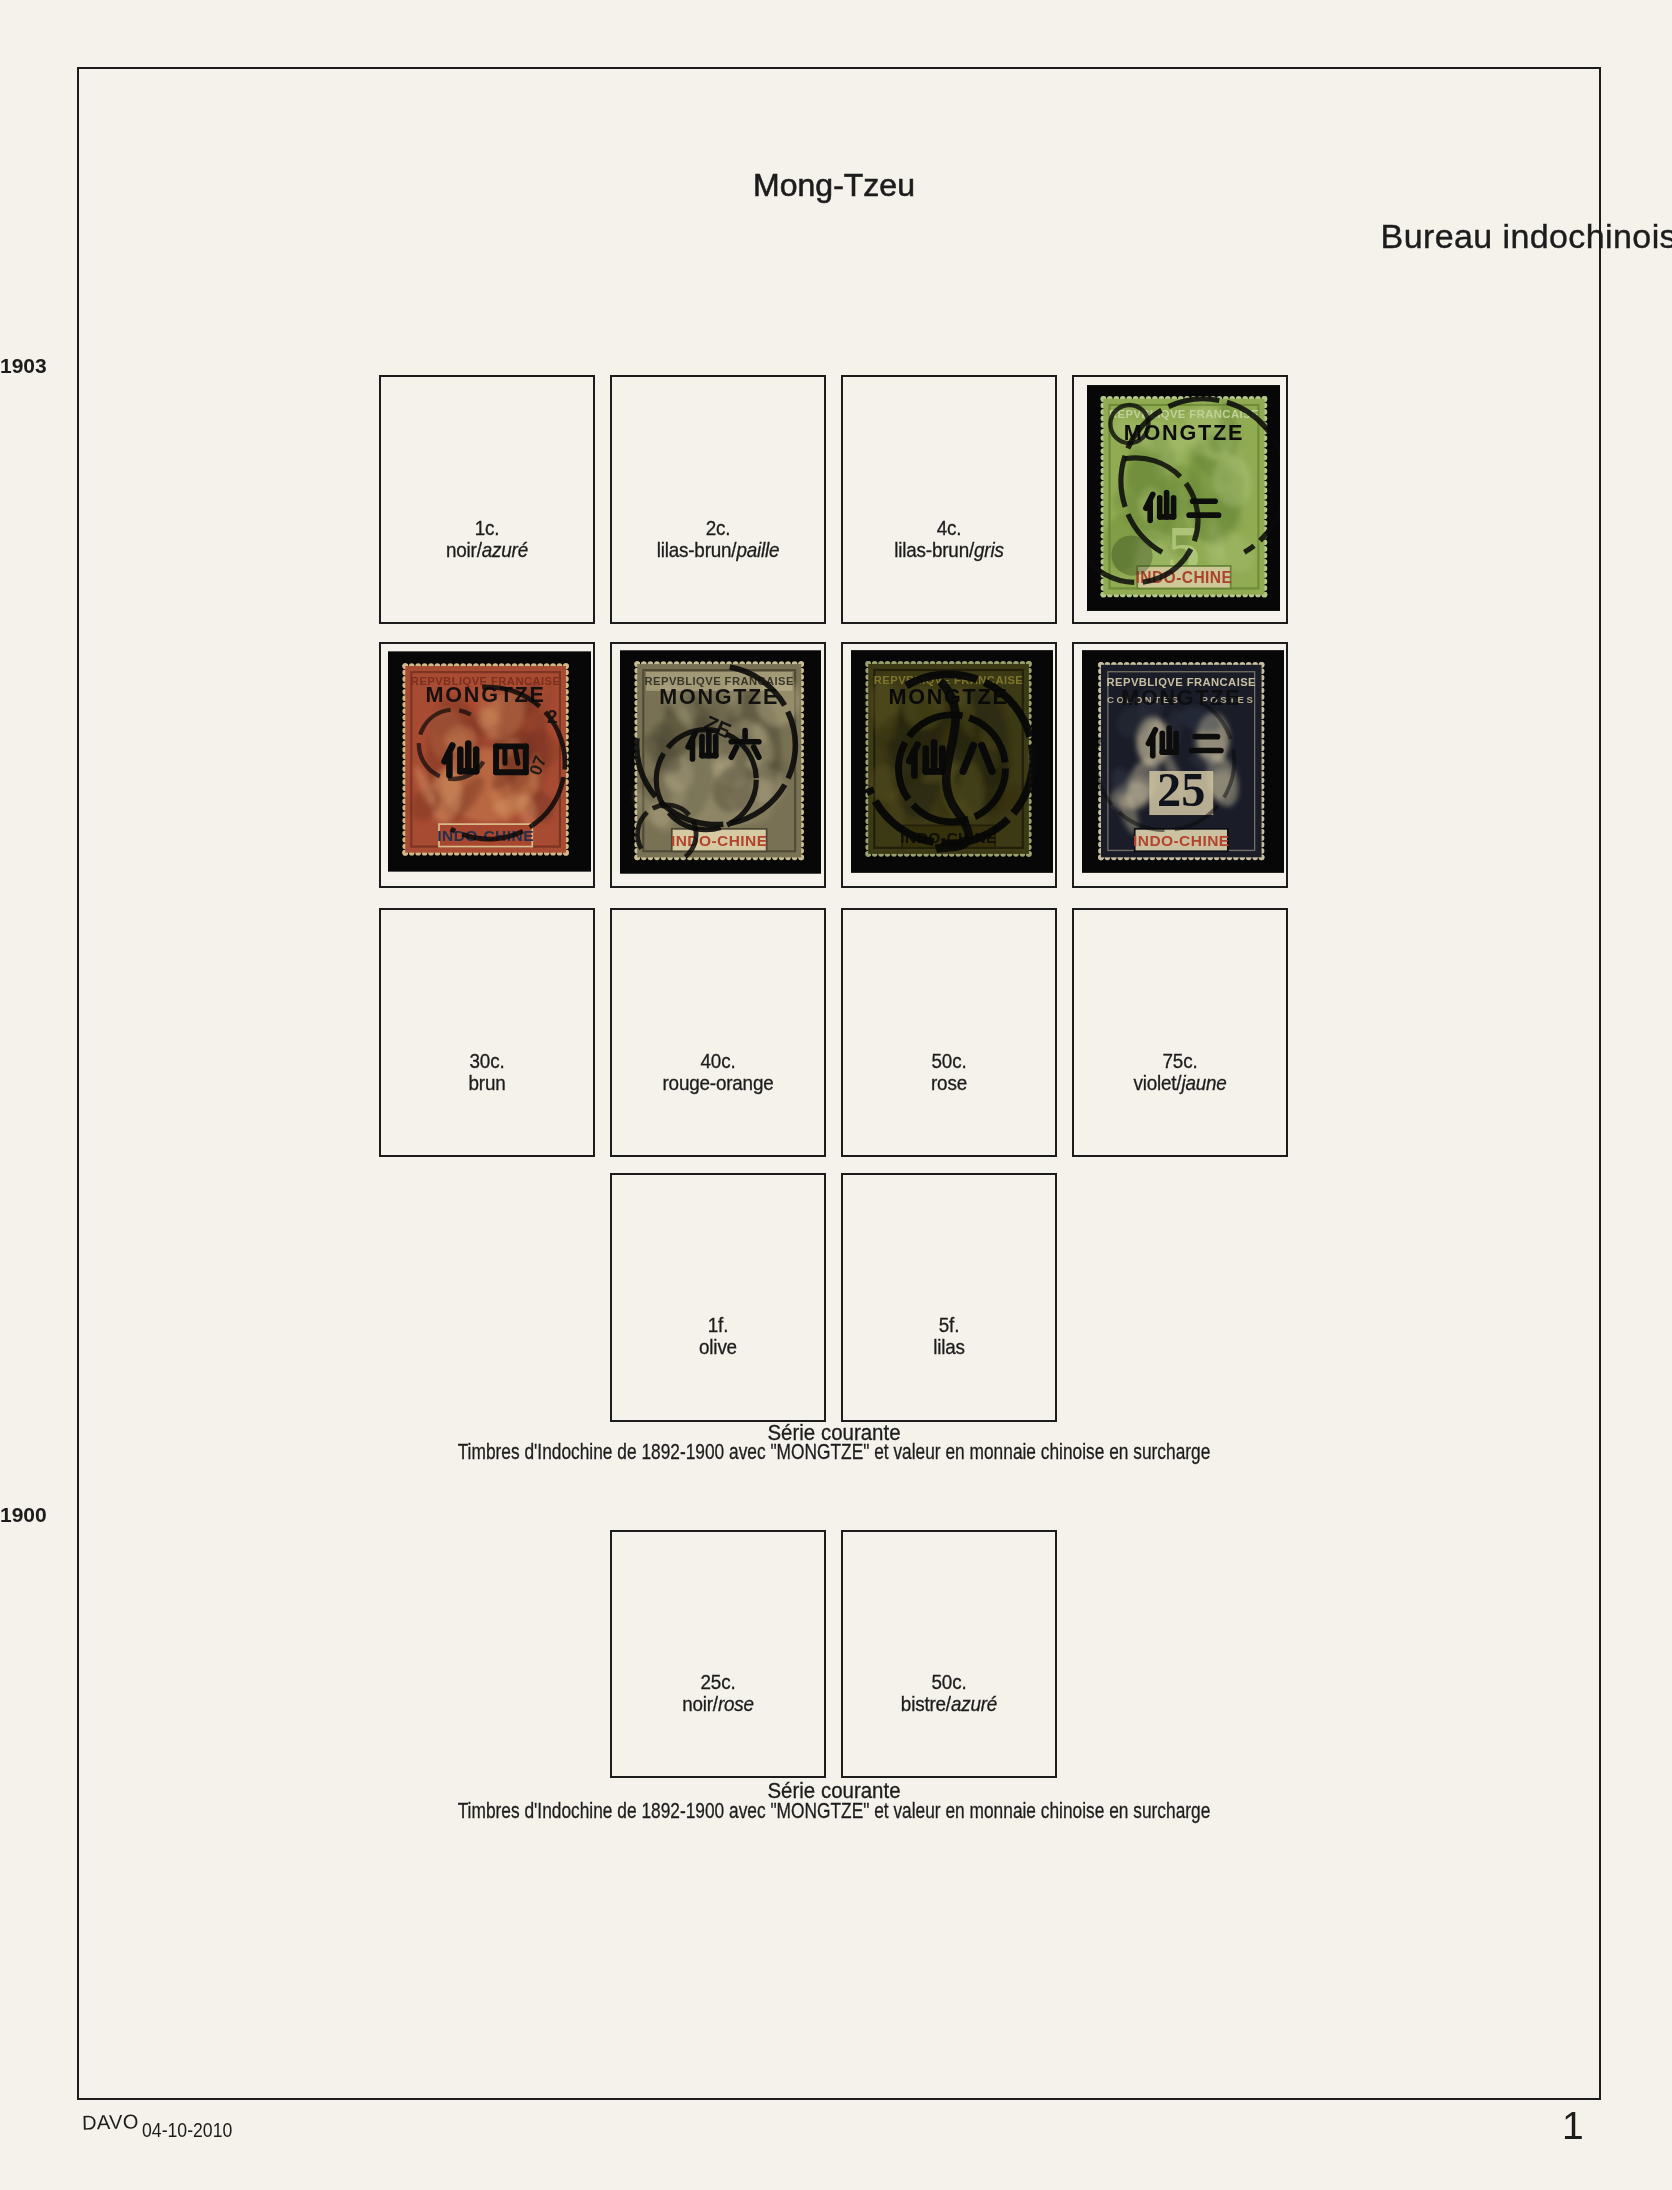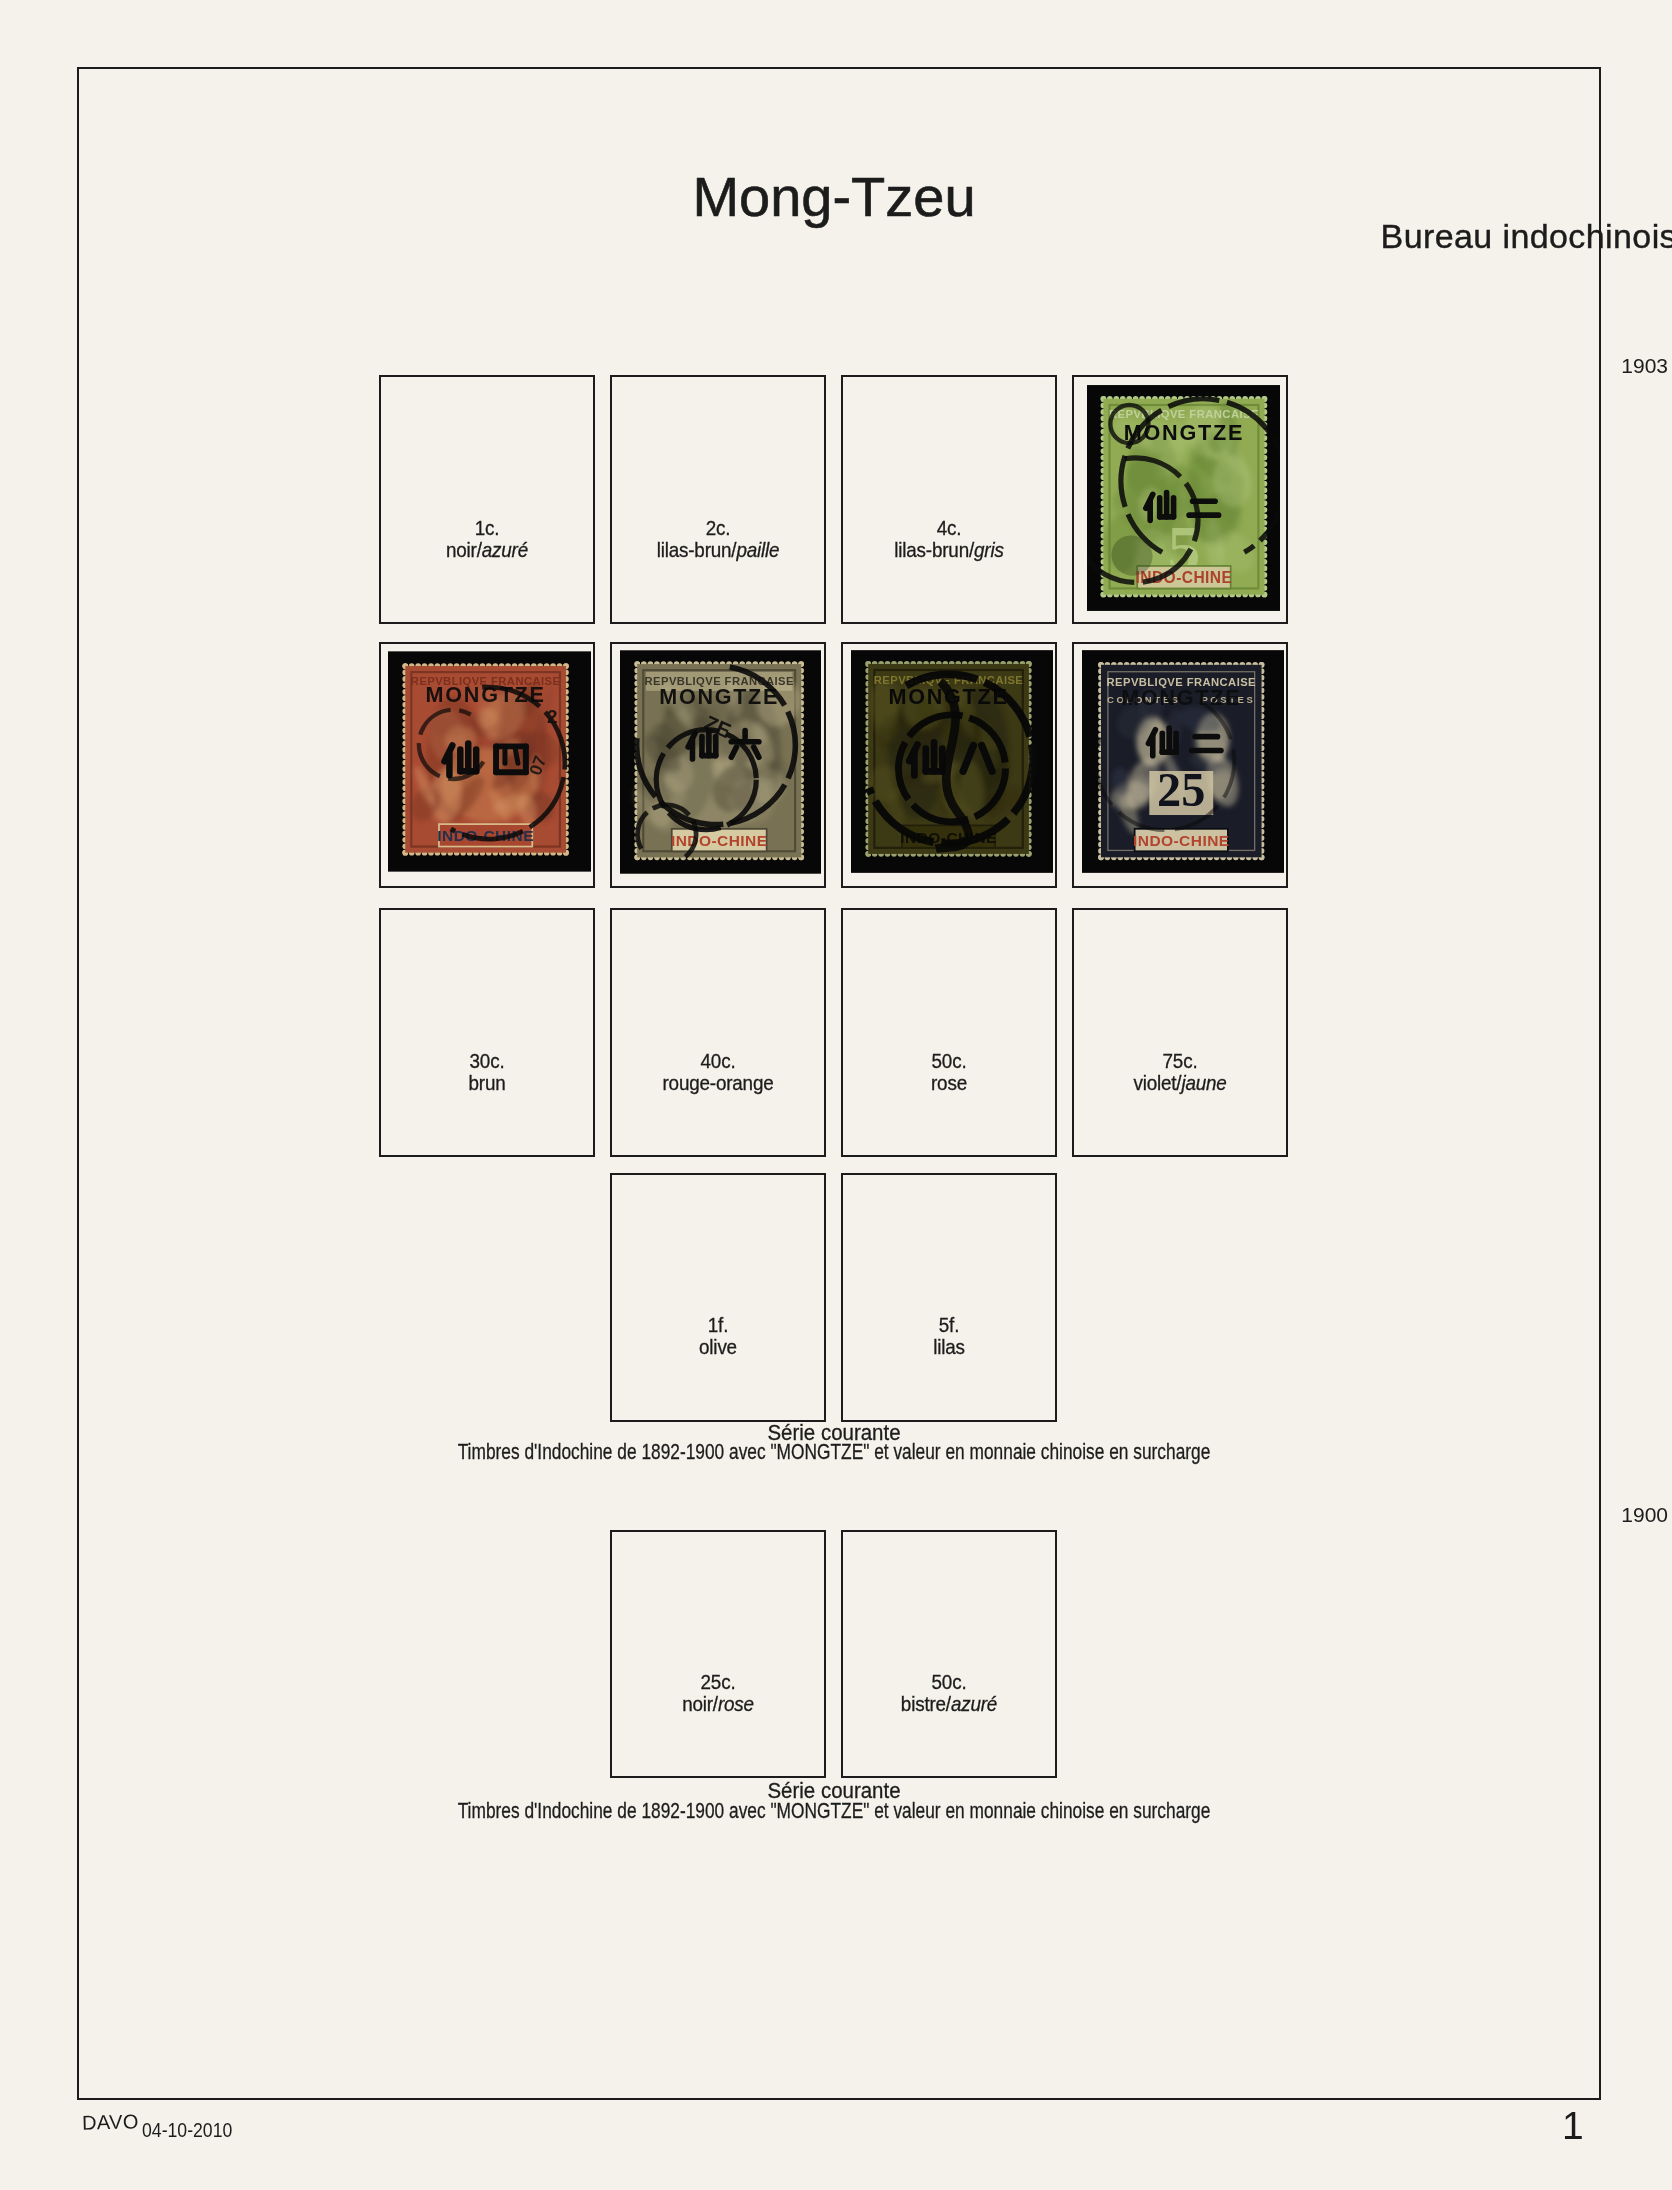--- a/index.html
+++ b/index.html
@@ -1,26 +1,26 @@
 <!DOCTYPE html>
 <html style="font-size:14px"><head><meta charset="utf-8">
 <style>
 html,body{margin:0;padding:0}
 body{width:1672px;height:2190px;background:#f4f2ea;position:relative;
      font-family:"Liberation Sans",sans-serif;color:#1c1c1c;overflow:hidden}
 .frame{position:absolute;left:77px;top:67px;width:1524px;height:2033px;
       border:2.2px solid #1c1c1c;box-sizing:border-box}
 .box{position:absolute;border:2px solid #1c1c1c;box-sizing:border-box}
 .lab{position:absolute;text-align:center;font-size:20.3px;line-height:22px;white-space:pre;letter-spacing:-0.2px;transform:scaleX(0.93);-webkit-text-stroke:0.3px #1c1c1c}
-.hd{position:absolute;text-align:right;font-weight:normal;font-size:21px;line-height:1}
+.hd{position:absolute;text-align:left;font-weight:bold;font-size:21px;line-height:1}
 .sc{position:absolute;text-align:center;line-height:1;-webkit-text-stroke:0.3px #1c1c1c}
 i{font-style:italic}
 </style></head><body>
 <div class="frame"></div>
-<div style="position:absolute;left:0;top:169px;width:1668px;text-align:center;font-size:56px;line-height:1;-webkit-text-stroke:0.6px #1c1c1c">Mong-Tzeu</div>
+<div style="position:absolute;left:0;top:169px;width:1668px;text-align:center;font-size:32px;line-height:1;-webkit-text-stroke:0.6px #1c1c1c">Mong-Tzeu</div>
 <div style="position:absolute;left:9px;top:219px;width:1668px;text-align:right;font-size:34px;line-height:1;letter-spacing:0.4px;-webkit-text-stroke:0.4px #1c1c1c">Bureau indochinois</div>
 <div class="hd" style="left:0;top:355px;width:1668px">1903</div>
 <div class="box" style="left:1072px;top:375px;width:216px;height:249px"></div>
 <div class="box" style="left:379px;top:642px;width:216px;height:246px"></div>
 <div class="box" style="left:610px;top:642px;width:216px;height:246px"></div>
 <div class="box" style="left:841px;top:642px;width:216px;height:246px"></div>
 <div class="box" style="left:1072px;top:642px;width:216px;height:246px"></div>
 <div class="box" style="left:379px;top:375px;width:216px;height:249px"></div>
 <div class="lab" style="left:379px;top:517px;width:216px">1c.
 noir/<i>azuré</i></div>

